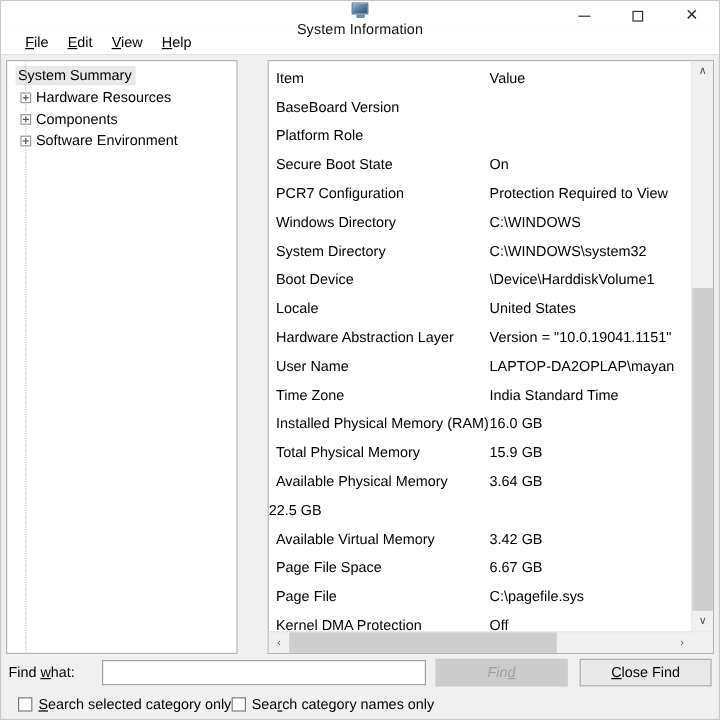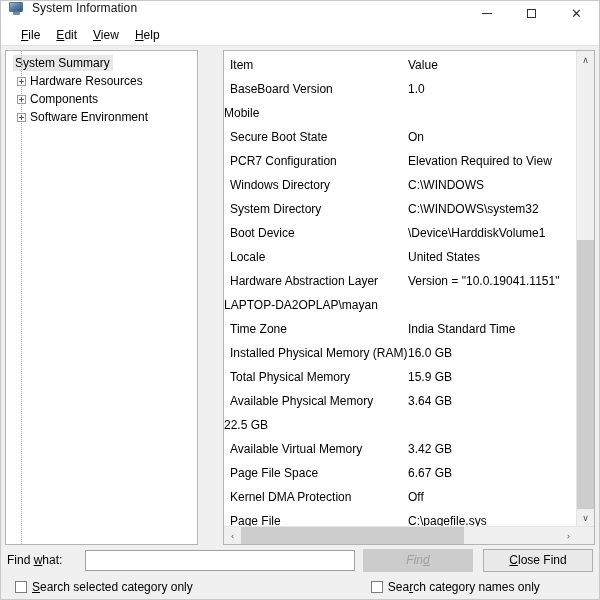--- a/index.html
+++ b/index.html
@@ -26,21 +26,23 @@
     display: flex;
     flex-direction: column;
   }
 
   
   .titlebar {
     height: 25px;
     min-height: 25px;
     background: #ffffff;
     display: flex;
-    position: relative;
+    align-items: center;
+    position: relative;
+    flex-direction: column;
   }
   .title-icon {
     width: 16px;
     height: 16px;
     margin-left: 8px;
     margin-right: 7px;
     position: relative;
     flex: 0 0 auto;
   }
   .title-icon .mon-body {
@@ -362,21 +364,21 @@
     display: flex;
     align-items: center;
     padding: 0 14px;
     box-sizing: border-box;
   }
   .cb-wrap {
     display: flex;
     align-items: center;
     font-size: 12px;
   }
-  .cb-wrap.second { margin-left: 178px; }
+  .cb-wrap.second { }
   .cb-box {
     width: 12px;
     height: 12px;
     border: 1px solid #7a7a7a;
     background: #fff;
     box-sizing: border-box;
     margin-right: 5px;
     flex: 0 0 auto;
   }
   .cb-label u { text-decoration: underline; }
@@ -435,32 +437,31 @@
 
     <div class="list-pane">
       <div class="list-inner">
         <div class="rows" id="rows-host">
             <div class="row">
               <div class="c-item">Item</div>
               <div class="c-value">Value</div>
             </div>
             <div class="row">
               <div class="c-item">BaseBoard Version</div>
-              <div class="c-value">1.0</div>
-            </div>
-            <div class="row">
-              <div class="c-value">Mobile</div>
+            </div>
+            <div class="row">
+              <div class="c-item">Platform Role</div>
             </div>
             <div class="row">
               <div class="c-item">Secure Boot State</div>
               <div class="c-value">On</div>
             </div>
             <div class="row">
               <div class="c-item">PCR7 Configuration</div>
-              <div class="c-value">Elevation Required to View</div>
+              <div class="c-value">Protection Required to View</div>
             </div>
             <div class="row">
               <div class="c-item">Windows Directory</div>
               <div class="c-value">C:\WINDOWS</div>
             </div>
             <div class="row">
               <div class="c-item">System Directory</div>
               <div class="c-value">C:\WINDOWS\system32</div>
             </div>
             <div class="row">
@@ -469,20 +470,21 @@
             </div>
             <div class="row">
               <div class="c-item">Locale</div>
               <div class="c-value">United States</div>
             </div>
             <div class="row">
               <div class="c-item">Hardware Abstraction Layer</div>
               <div class="c-value">Version = "10.0.19041.1151"</div>
             </div>
             <div class="row">
+              <div class="c-item">User Name</div>
               <div class="c-value">LAPTOP-DA2OPLAP\mayan</div>
             </div>
             <div class="row">
               <div class="c-item">Time Zone</div>
               <div class="c-value">India Standard Time</div>
             </div>
             <div class="row">
               <div class="c-item">Installed Physical Memory (RAM)</div>
               <div class="c-value">16.0 GB</div>
             </div>
@@ -499,26 +501,26 @@
             </div>
             <div class="row">
               <div class="c-item">Available Virtual Memory</div>
               <div class="c-value">3.42 GB</div>
             </div>
             <div class="row">
               <div class="c-item">Page File Space</div>
               <div class="c-value">6.67 GB</div>
             </div>
             <div class="row">
+              <div class="c-item">Page File</div>
+              <div class="c-value">C:\pagefile.sys</div>
+            </div>
+            <div class="row">
               <div class="c-item">Kernel DMA Protection</div>
               <div class="c-value">Off</div>
-            </div>
-            <div class="row">
-              <div class="c-item">Page File</div>
-              <div class="c-value">C:\pagefile.sys</div>
             </div>
           </div>
         <div class="vscroll">
           <div class="vs-arrow">∧</div>
           <div class="vs-track">
             <div class="vs-thumb"></div>
           </div>
           <div class="vs-arrow">∨</div>
         </div>
       </div>

